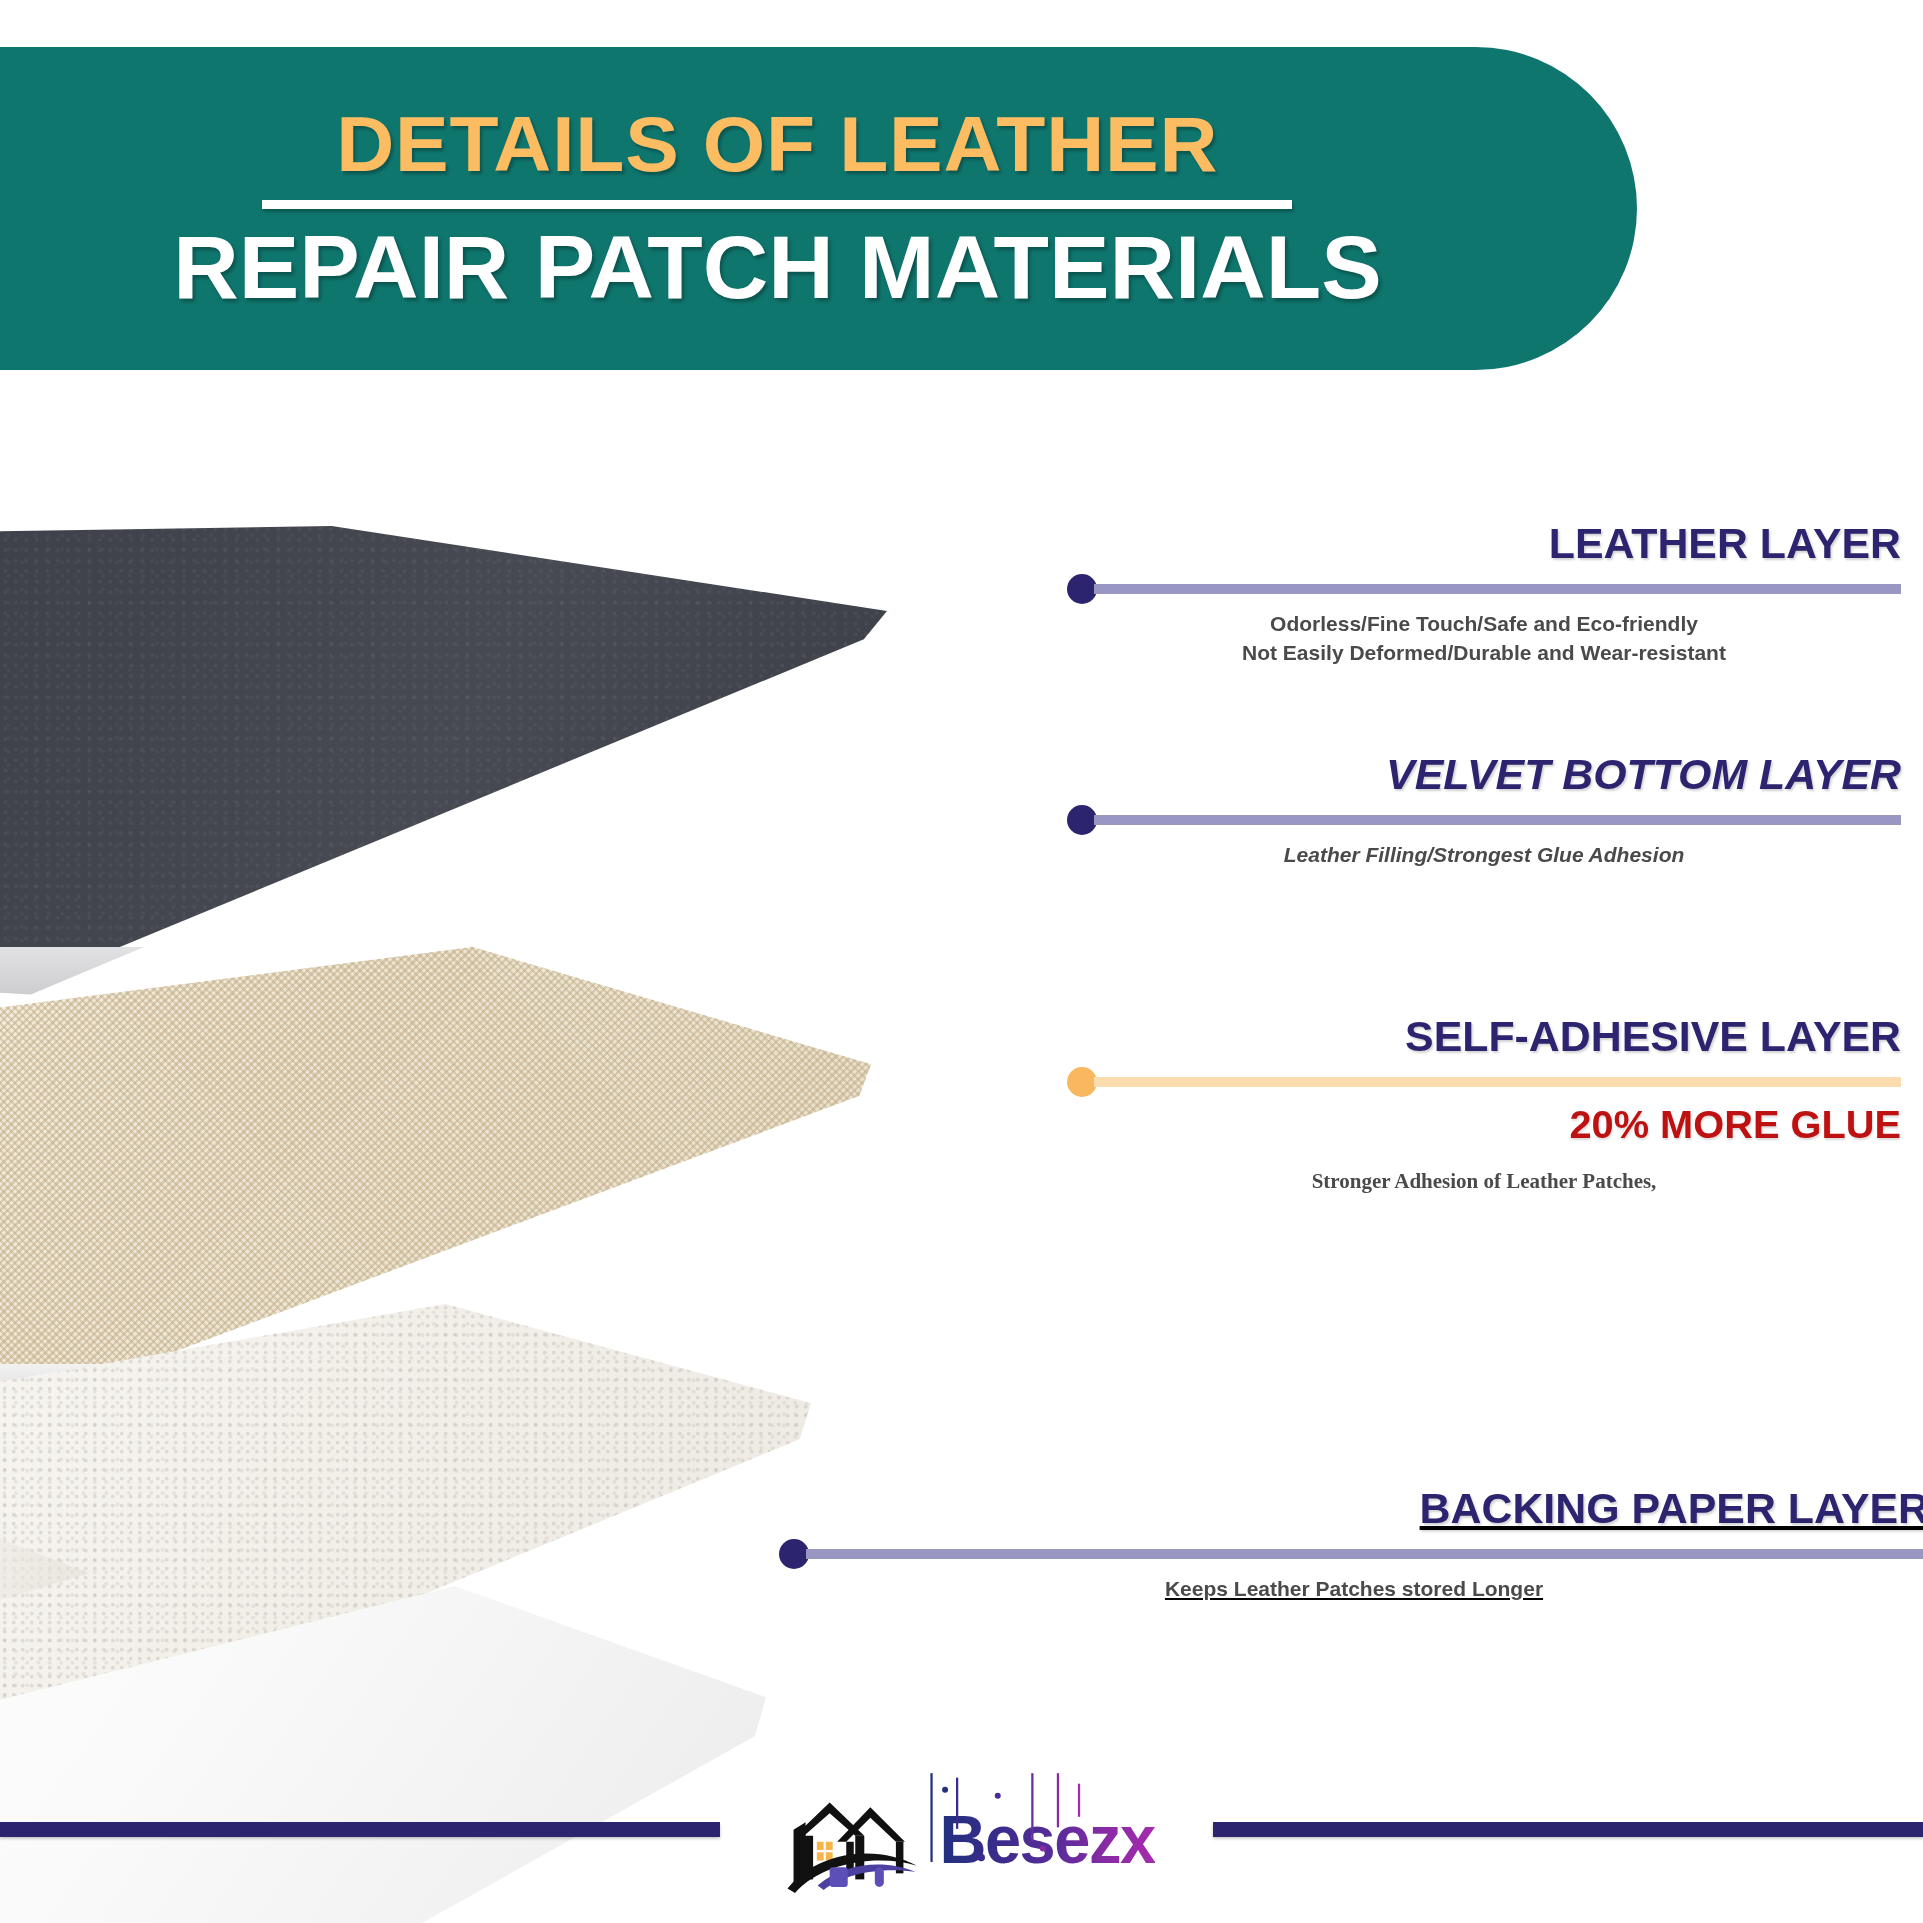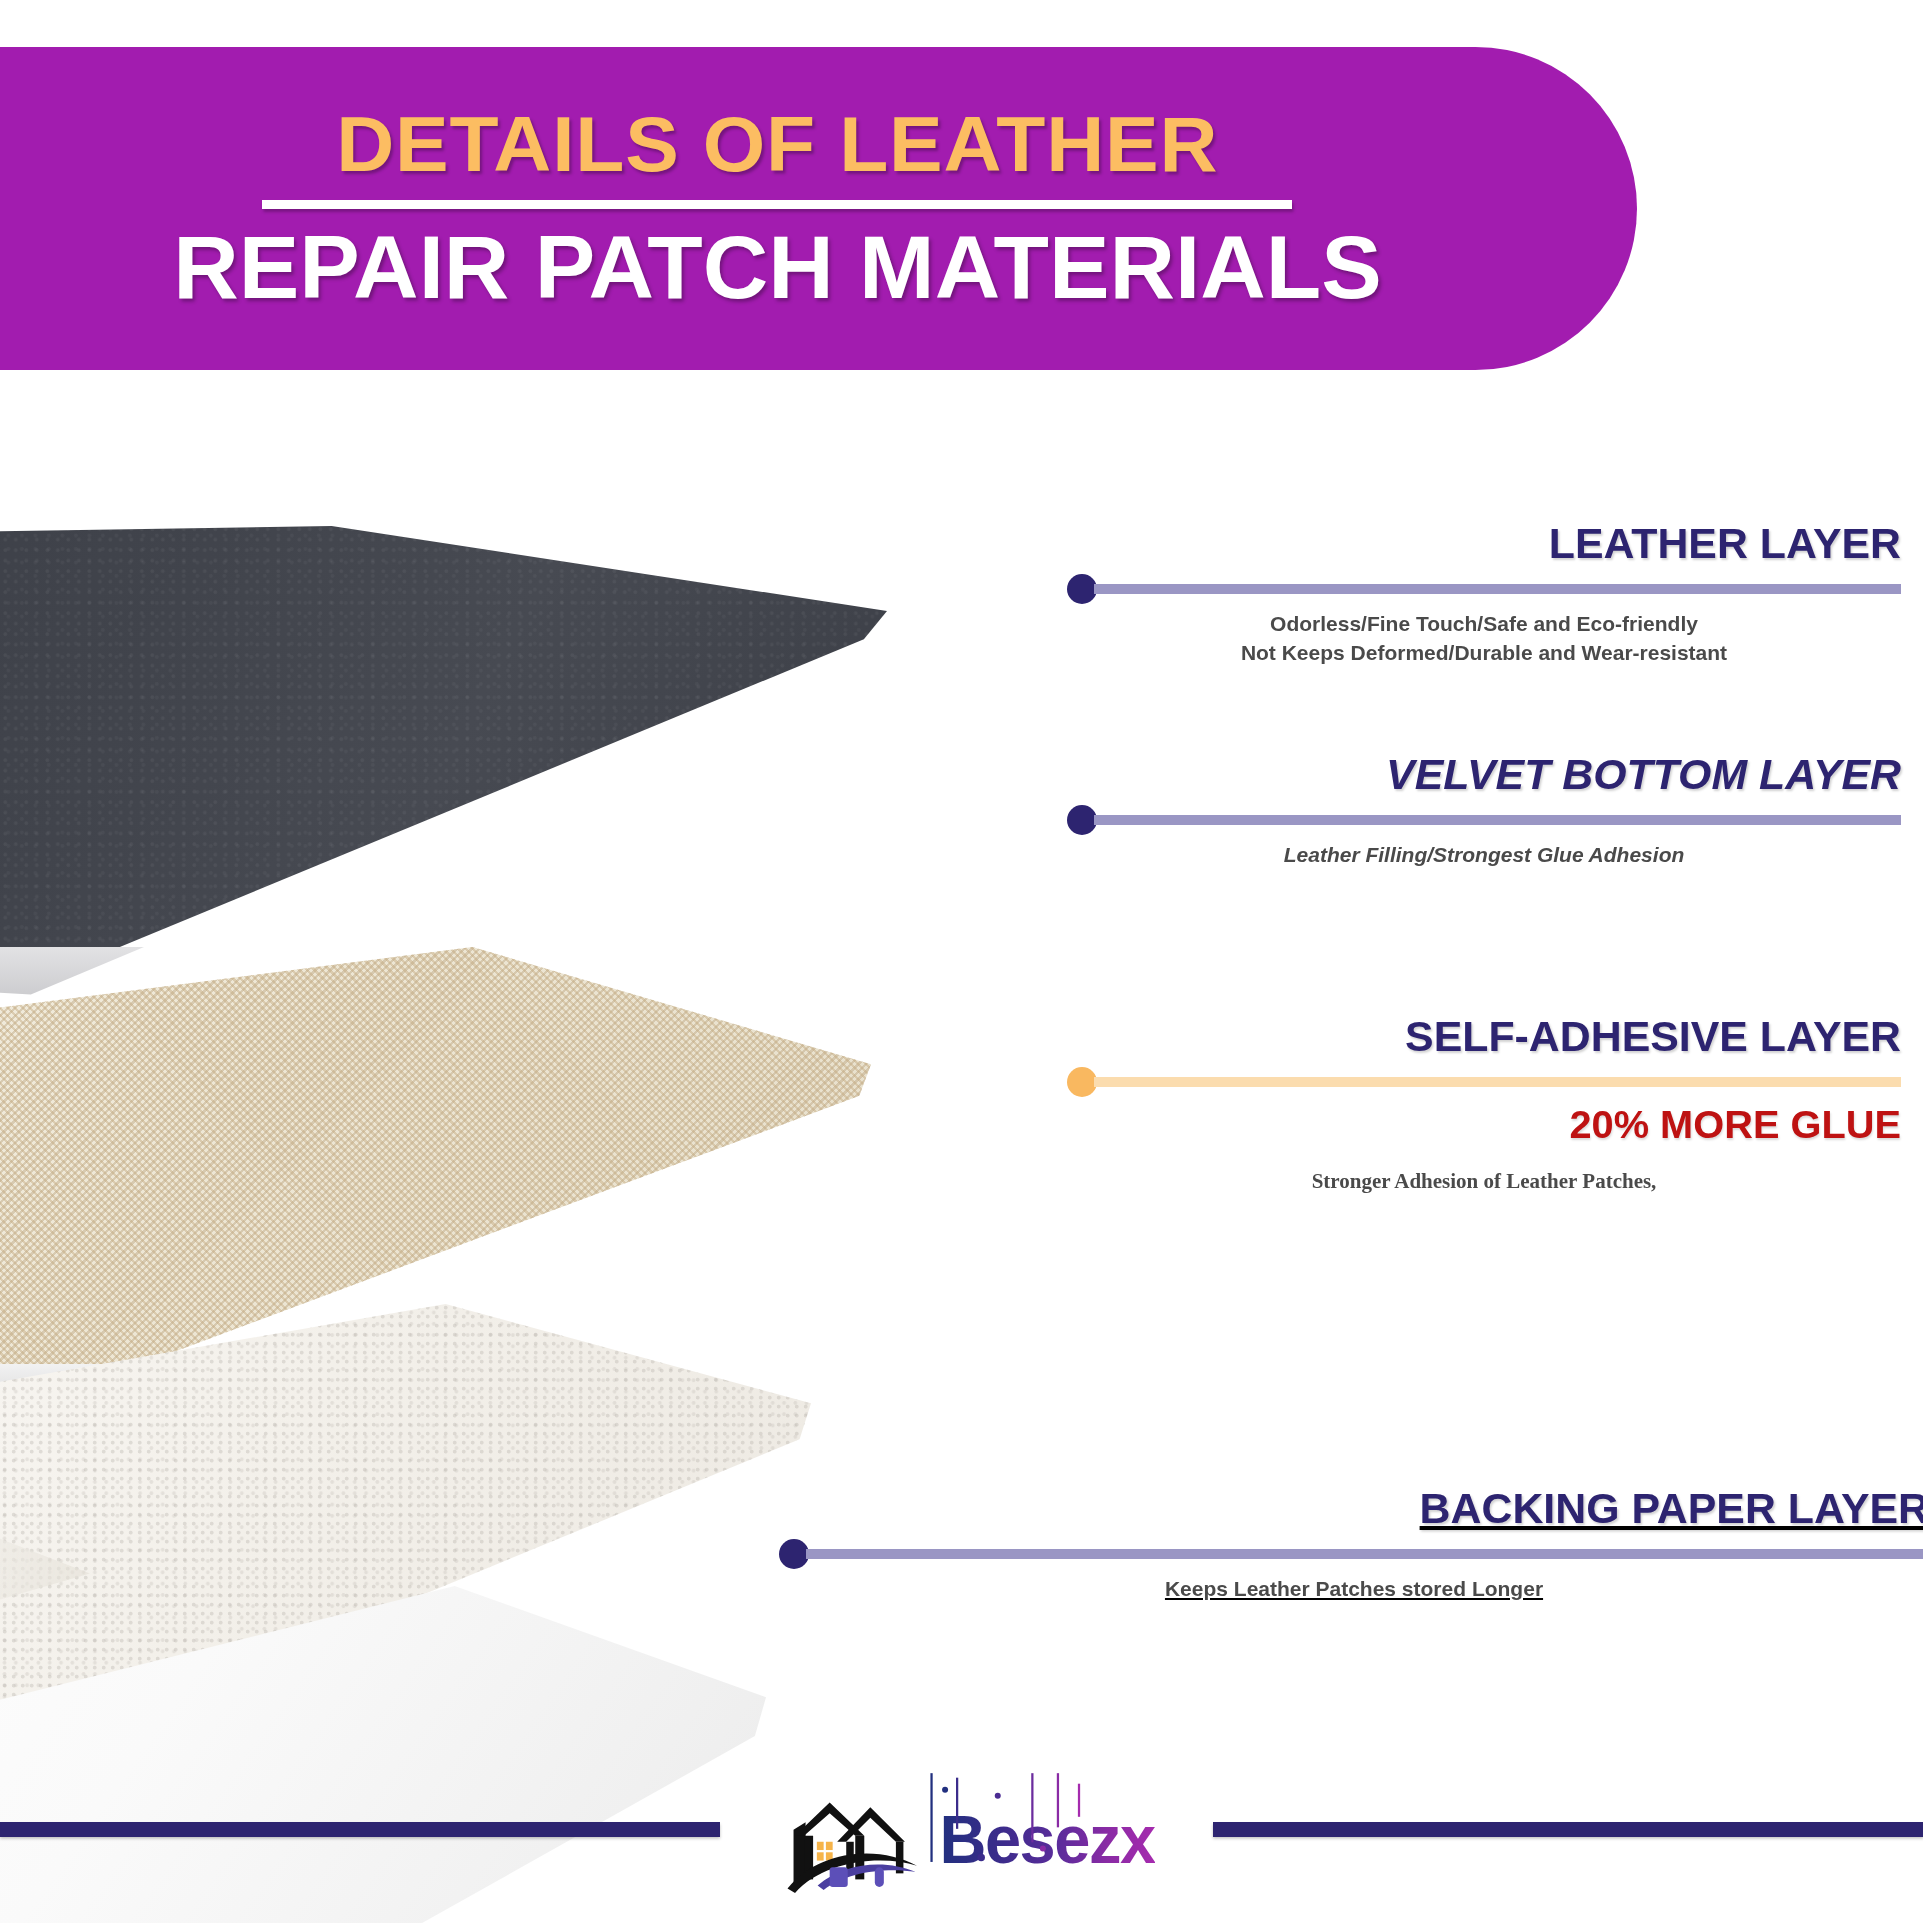--- a/index.html
+++ b/index.html
@@ -9,21 +9,21 @@
     font-family:"Liberation Sans", sans-serif;
     position:relative;
     overflow:hidden;
   }
 
   
   .header-banner{
     position:absolute;
     left:0; top:47px;
     width:1637px; height:323px;
-    background:#a21caf;
+    background:#0f766e;
     border-top-right-radius:162px;
     border-bottom-right-radius:162px;
     overflow:hidden;
   }
   .header-inner{
     position:absolute;
     left:0; top:0; right:0; bottom:0;
     display:flex;
     flex-direction:column;
     align-items:center;
@@ -268,21 +268,21 @@
 <div class="callout" id="callout-leather">
   <div class="callout-title">LEATHER LAYER</div>
   <div class="conn-row">
     <div class="callout-connector">
       <span class="dot dot-navy"></span>
       <span class="line line-purple"></span>
     </div>
   </div>
   <div class="callout-body">
     <span class="callout-body-line">Odorless/Fine Touch/Safe and Eco-friendly</span>
-    <span class="callout-body-line">Not Keeps Deformed/Durable and Wear-resistant</span>
+    <span class="callout-body-line">Not Easily Deformed/Durable and Wear-resistant</span>
   </div>
 </div>
 
 <div class="callout" id="callout-velvet">
   <div class="callout-title">VELVET BOTTOM LAYER</div>
   <div class="conn-row">
     <div class="callout-connector">
       <span class="dot dot-navy"></span>
       <span class="line line-purple"></span>
     </div>

